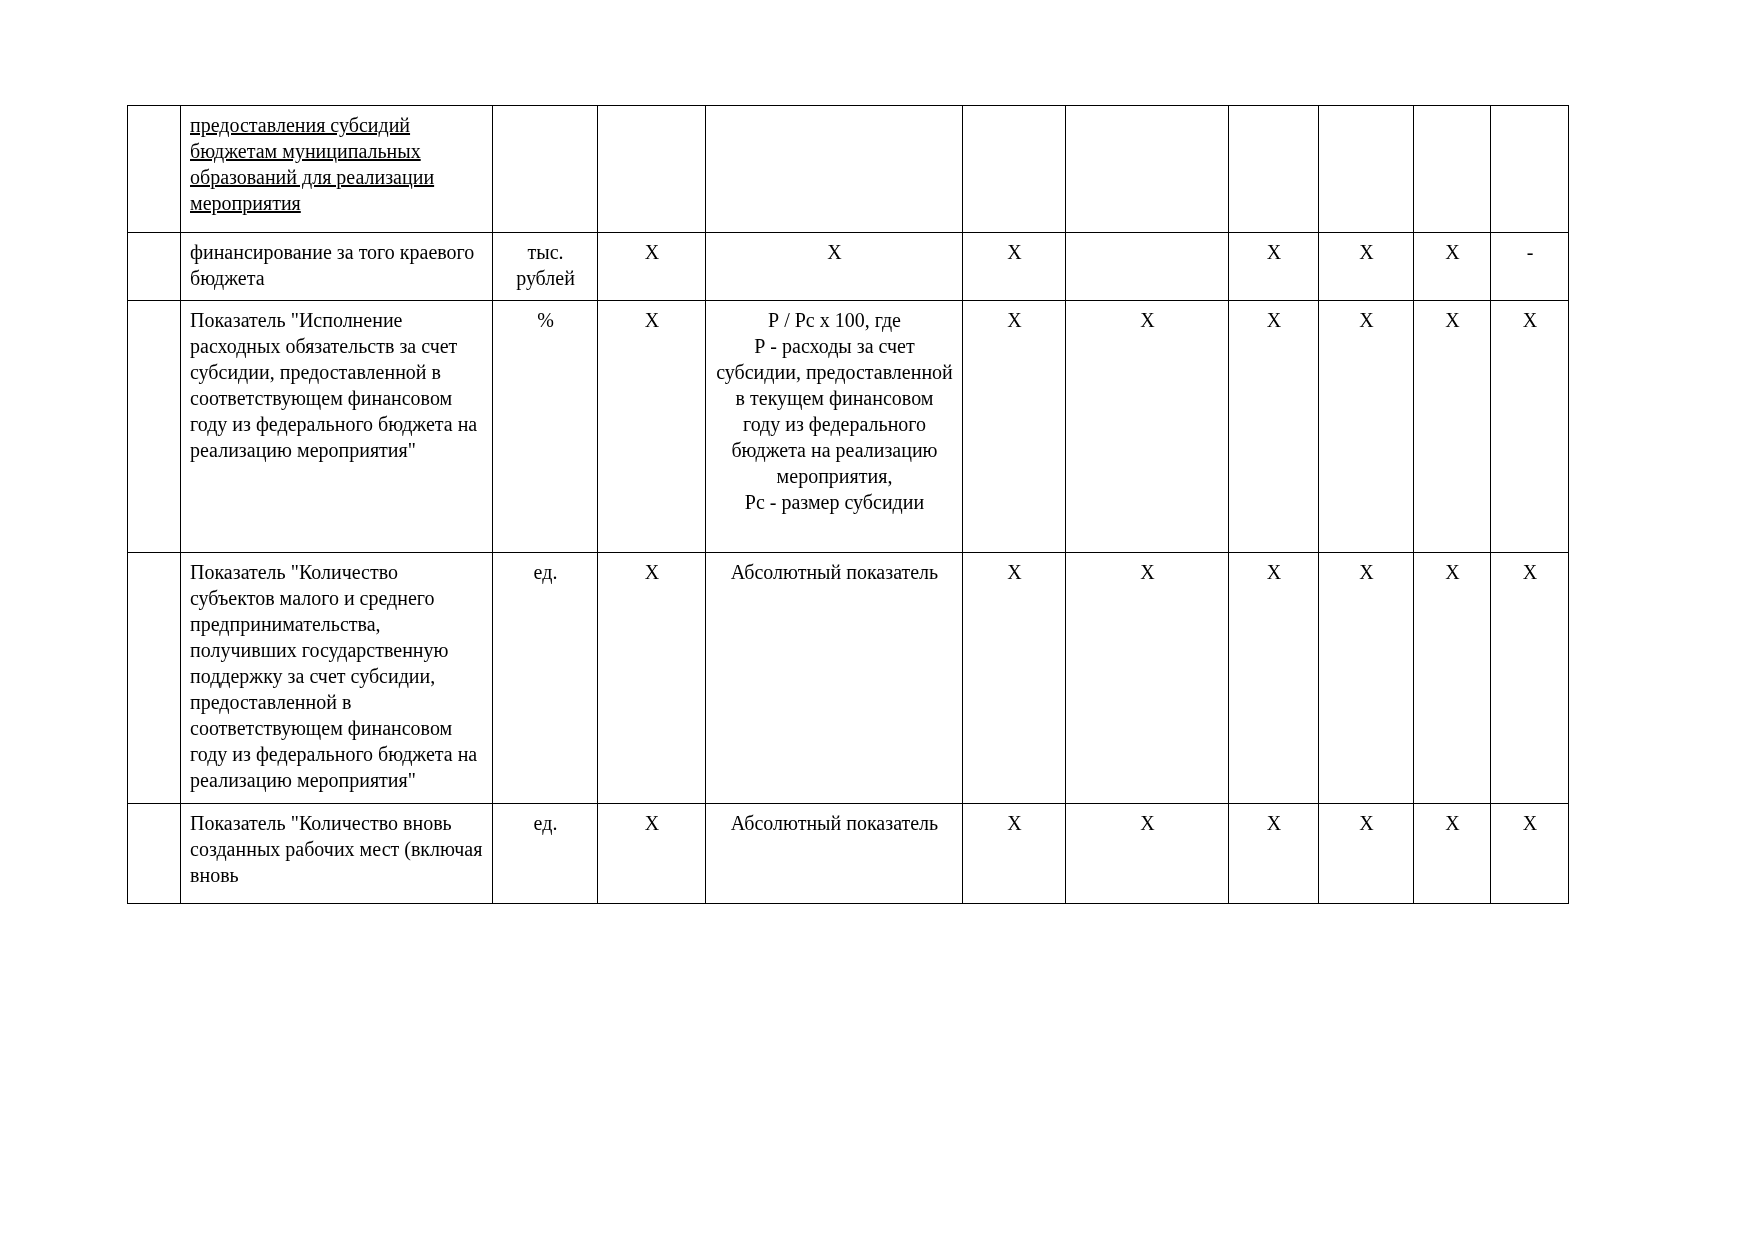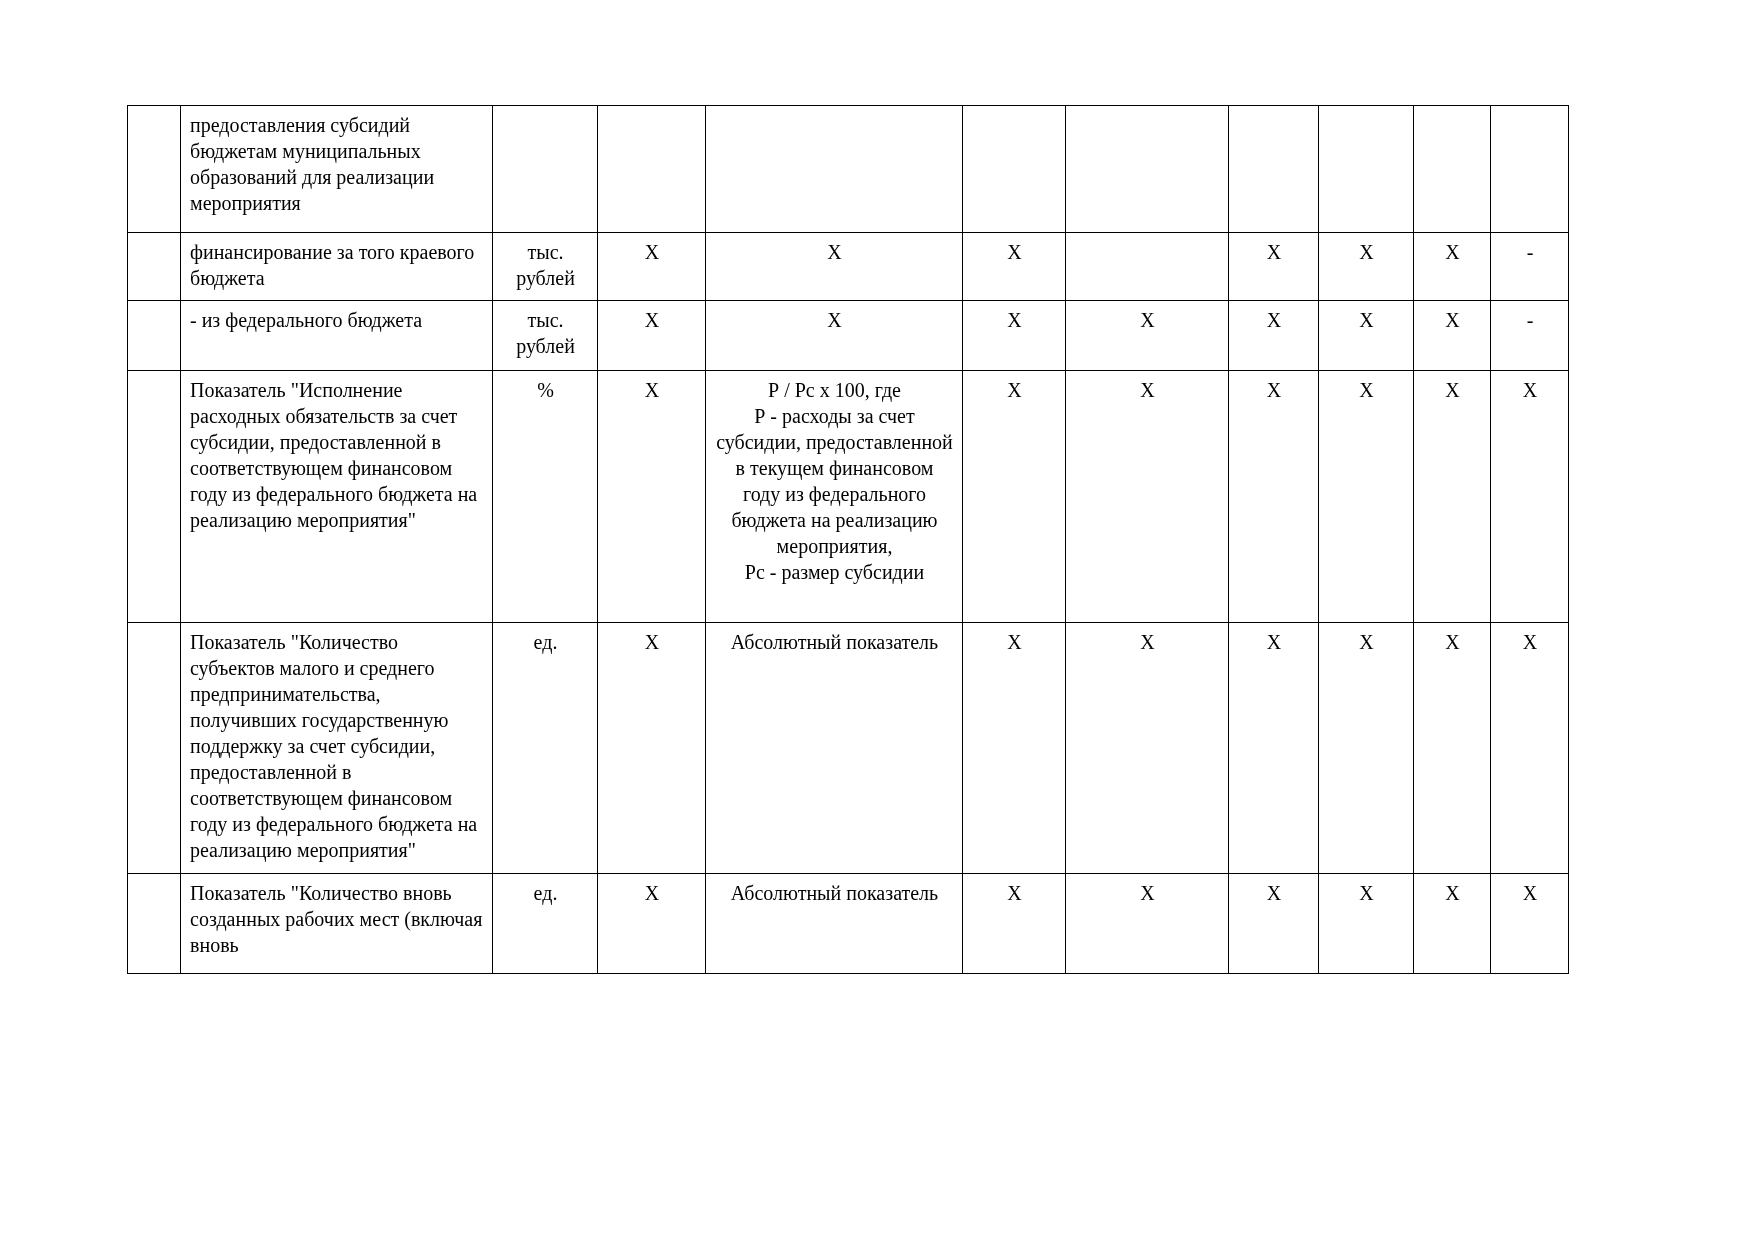--- a/index.html
+++ b/index.html
@@ -31,21 +31,21 @@
     border: 1px solid #000000;
     vertical-align: top;
     font-size: 20px;
     line-height: 26px;
     padding: 6px 8px 6px 9px;
     overflow: hidden;
   }
   td.tl { text-align: left; }
   td.tc { text-align: center; }
   td.pre { white-space: pre-line; }
-  tr.r0 { height: 127px; }
+  tr.r0 { height: 127px; text-decoration: underline; }
   tr.r1 { height: 68px; }
   tr.r2 { height: 70px; }
   tr.r3 { height: 70px; }
   tr.r4 { height: 252px; }
   tr.r5 { height: 251px; }
   tr.r6 { height: 100px; }
 </style>
 </head>
 <body>
 
@@ -84,33 +84,20 @@
         <td class="tc">тыс. рублей</td>
         <td class="tc">X</td>
         <td class="tc">X</td>
         <td class="tc">X</td>
         <td class="tc"></td>
         <td class="tc">X</td>
         <td class="tc">X</td>
         <td class="tc">X</td>
         <td class="tc">-</td>
       </tr>
-      <tr class="r3">
-        <td class="tc"></td>
-        <td class="tl">- из федерального бюджета</td>
-        <td class="tc">тыс. рублей</td>
-        <td class="tc">X</td>
-        <td class="tc">X</td>
-        <td class="tc">X</td>
-        <td class="tc">X</td>
-        <td class="tc">X</td>
-        <td class="tc">X</td>
-        <td class="tc">X</td>
-        <td class="tc">-</td>
-      </tr>
       <tr class="r4">
         <td class="tc"></td>
         <td class="tl">Показатель "Исполнение расходных обязательств за счет субсидии, предоставленной в соответствующем финансовом году из федерального бюджета на реализацию мероприятия"</td>
         <td class="tc">%</td>
         <td class="tc">X</td>
         <td class="tc pre">Р / Рс x 100, где
 Р - расходы за счет субсидии, предоставленной в текущем финансовом году из федерального бюджета на реализацию мероприятия,
 Рс - размер субсидии</td>
         <td class="tc">X</td>
         <td class="tc">X</td>

